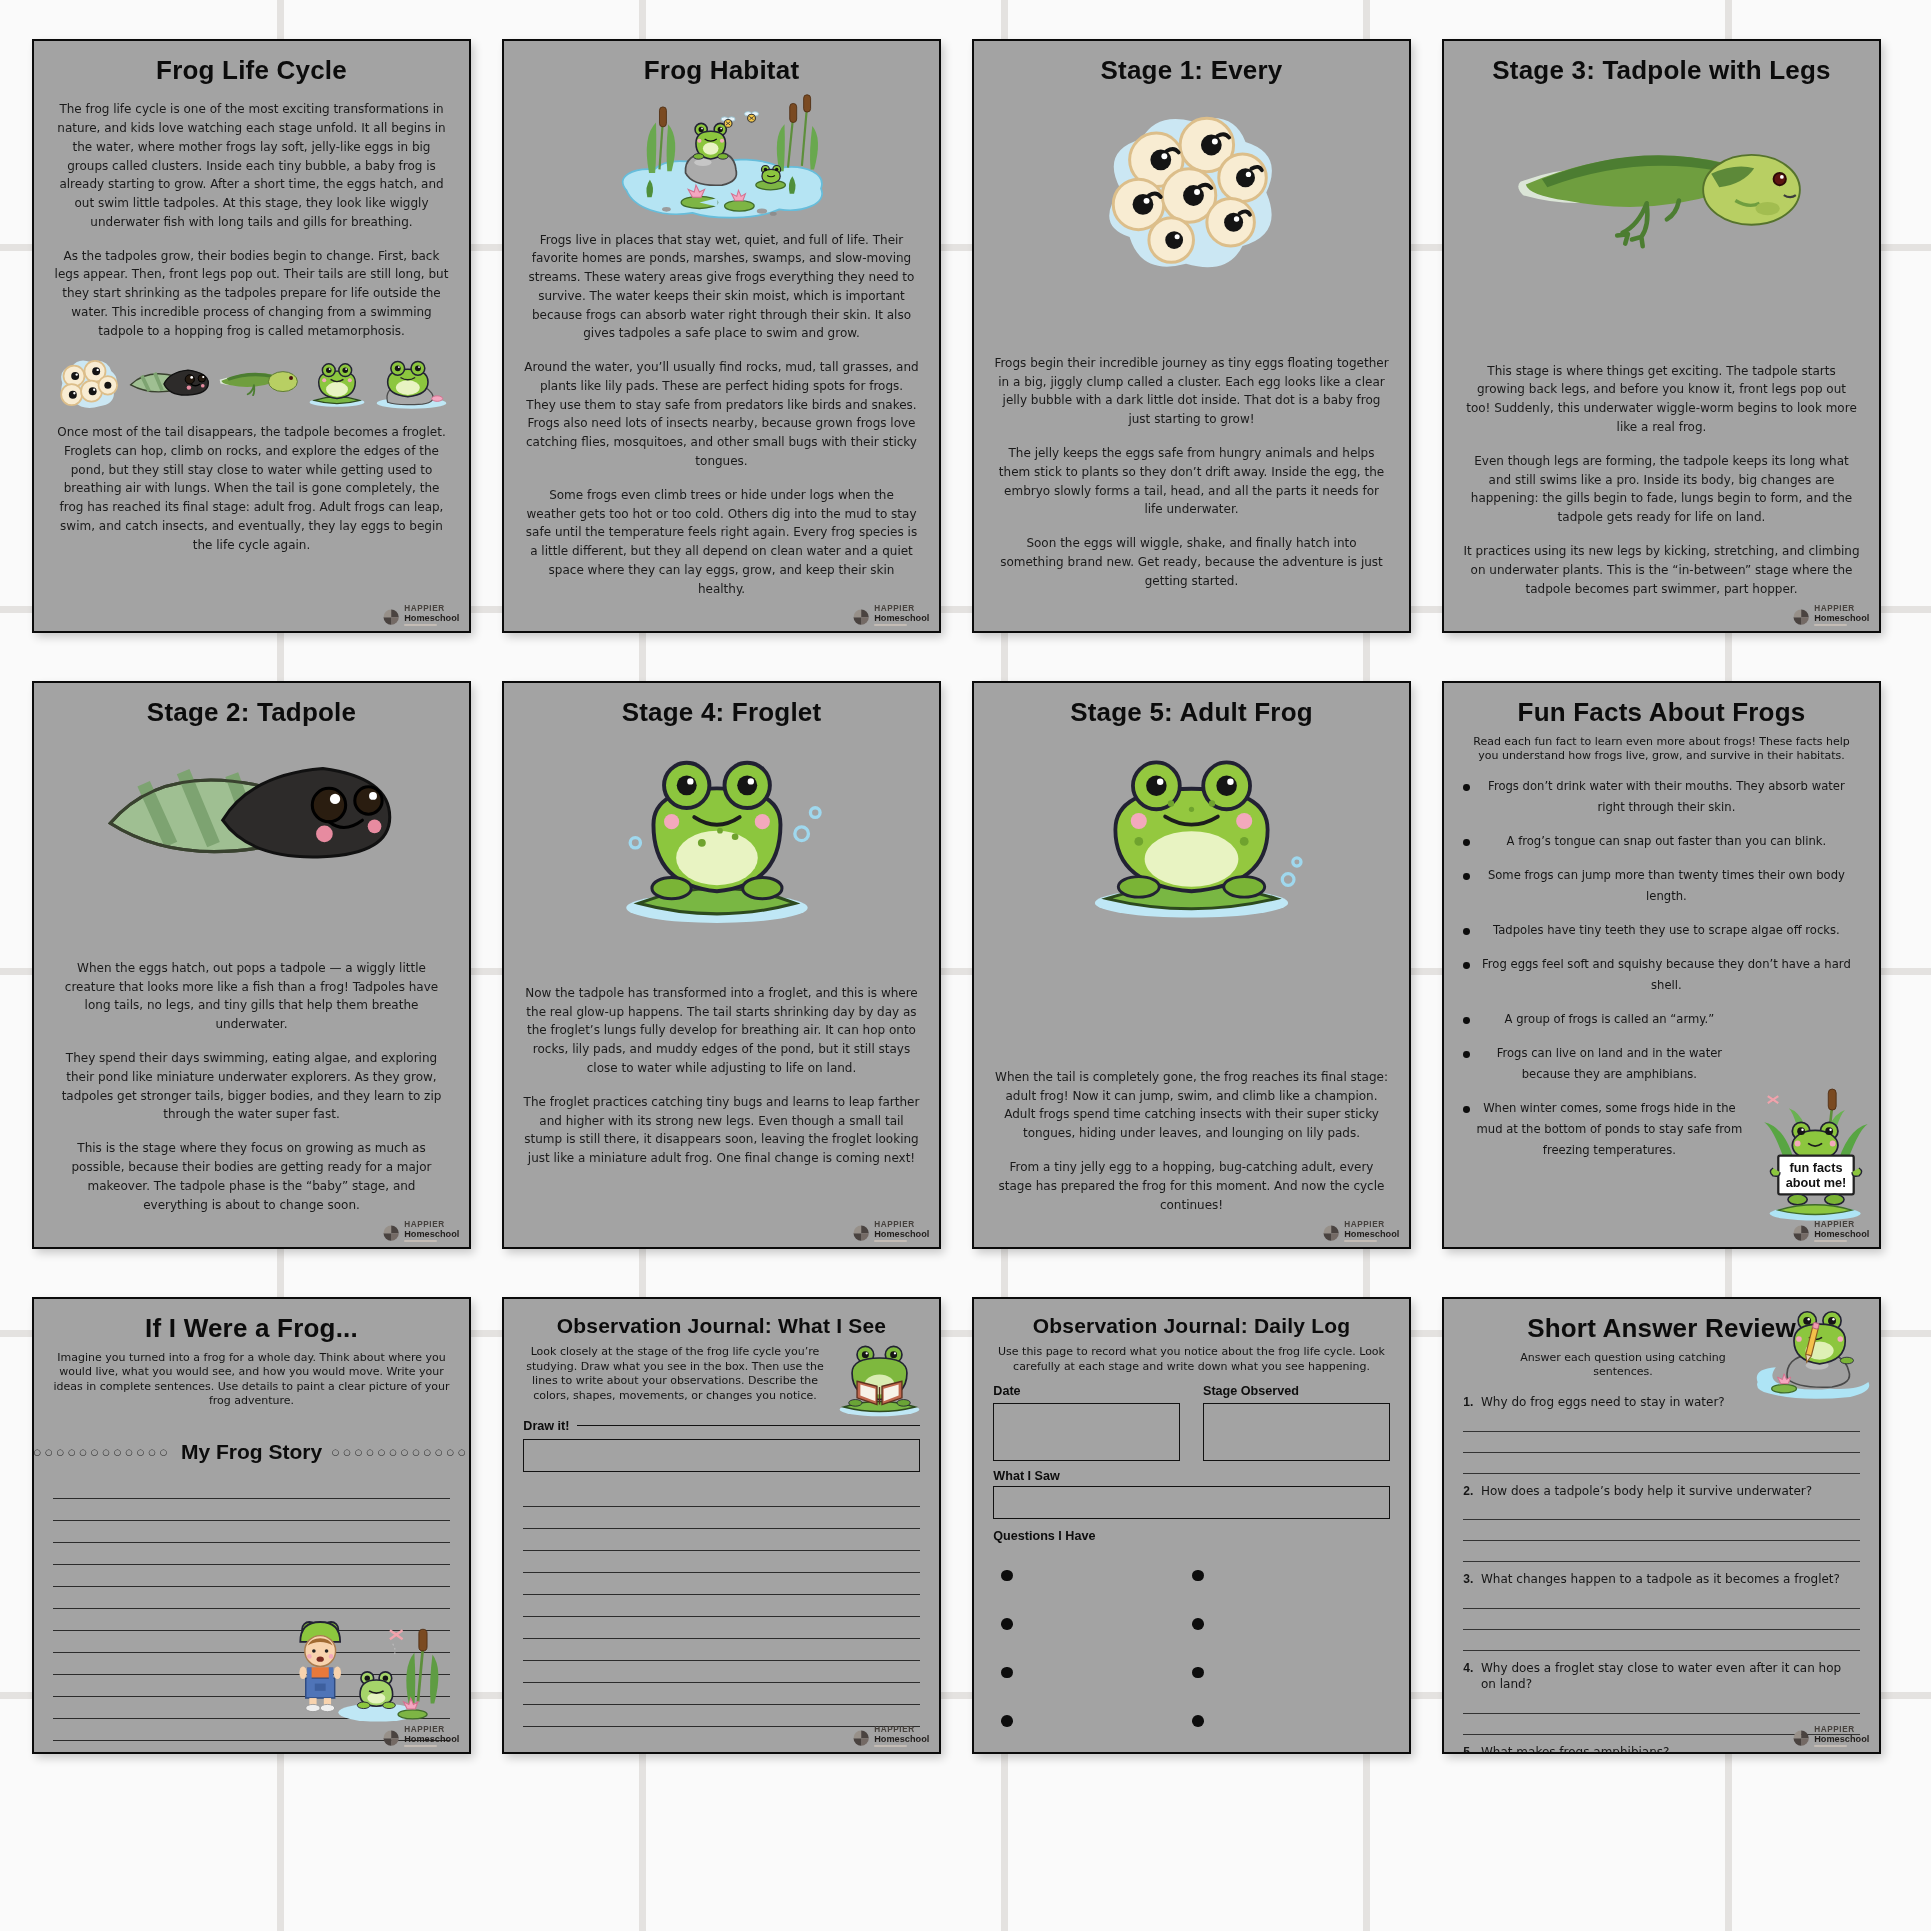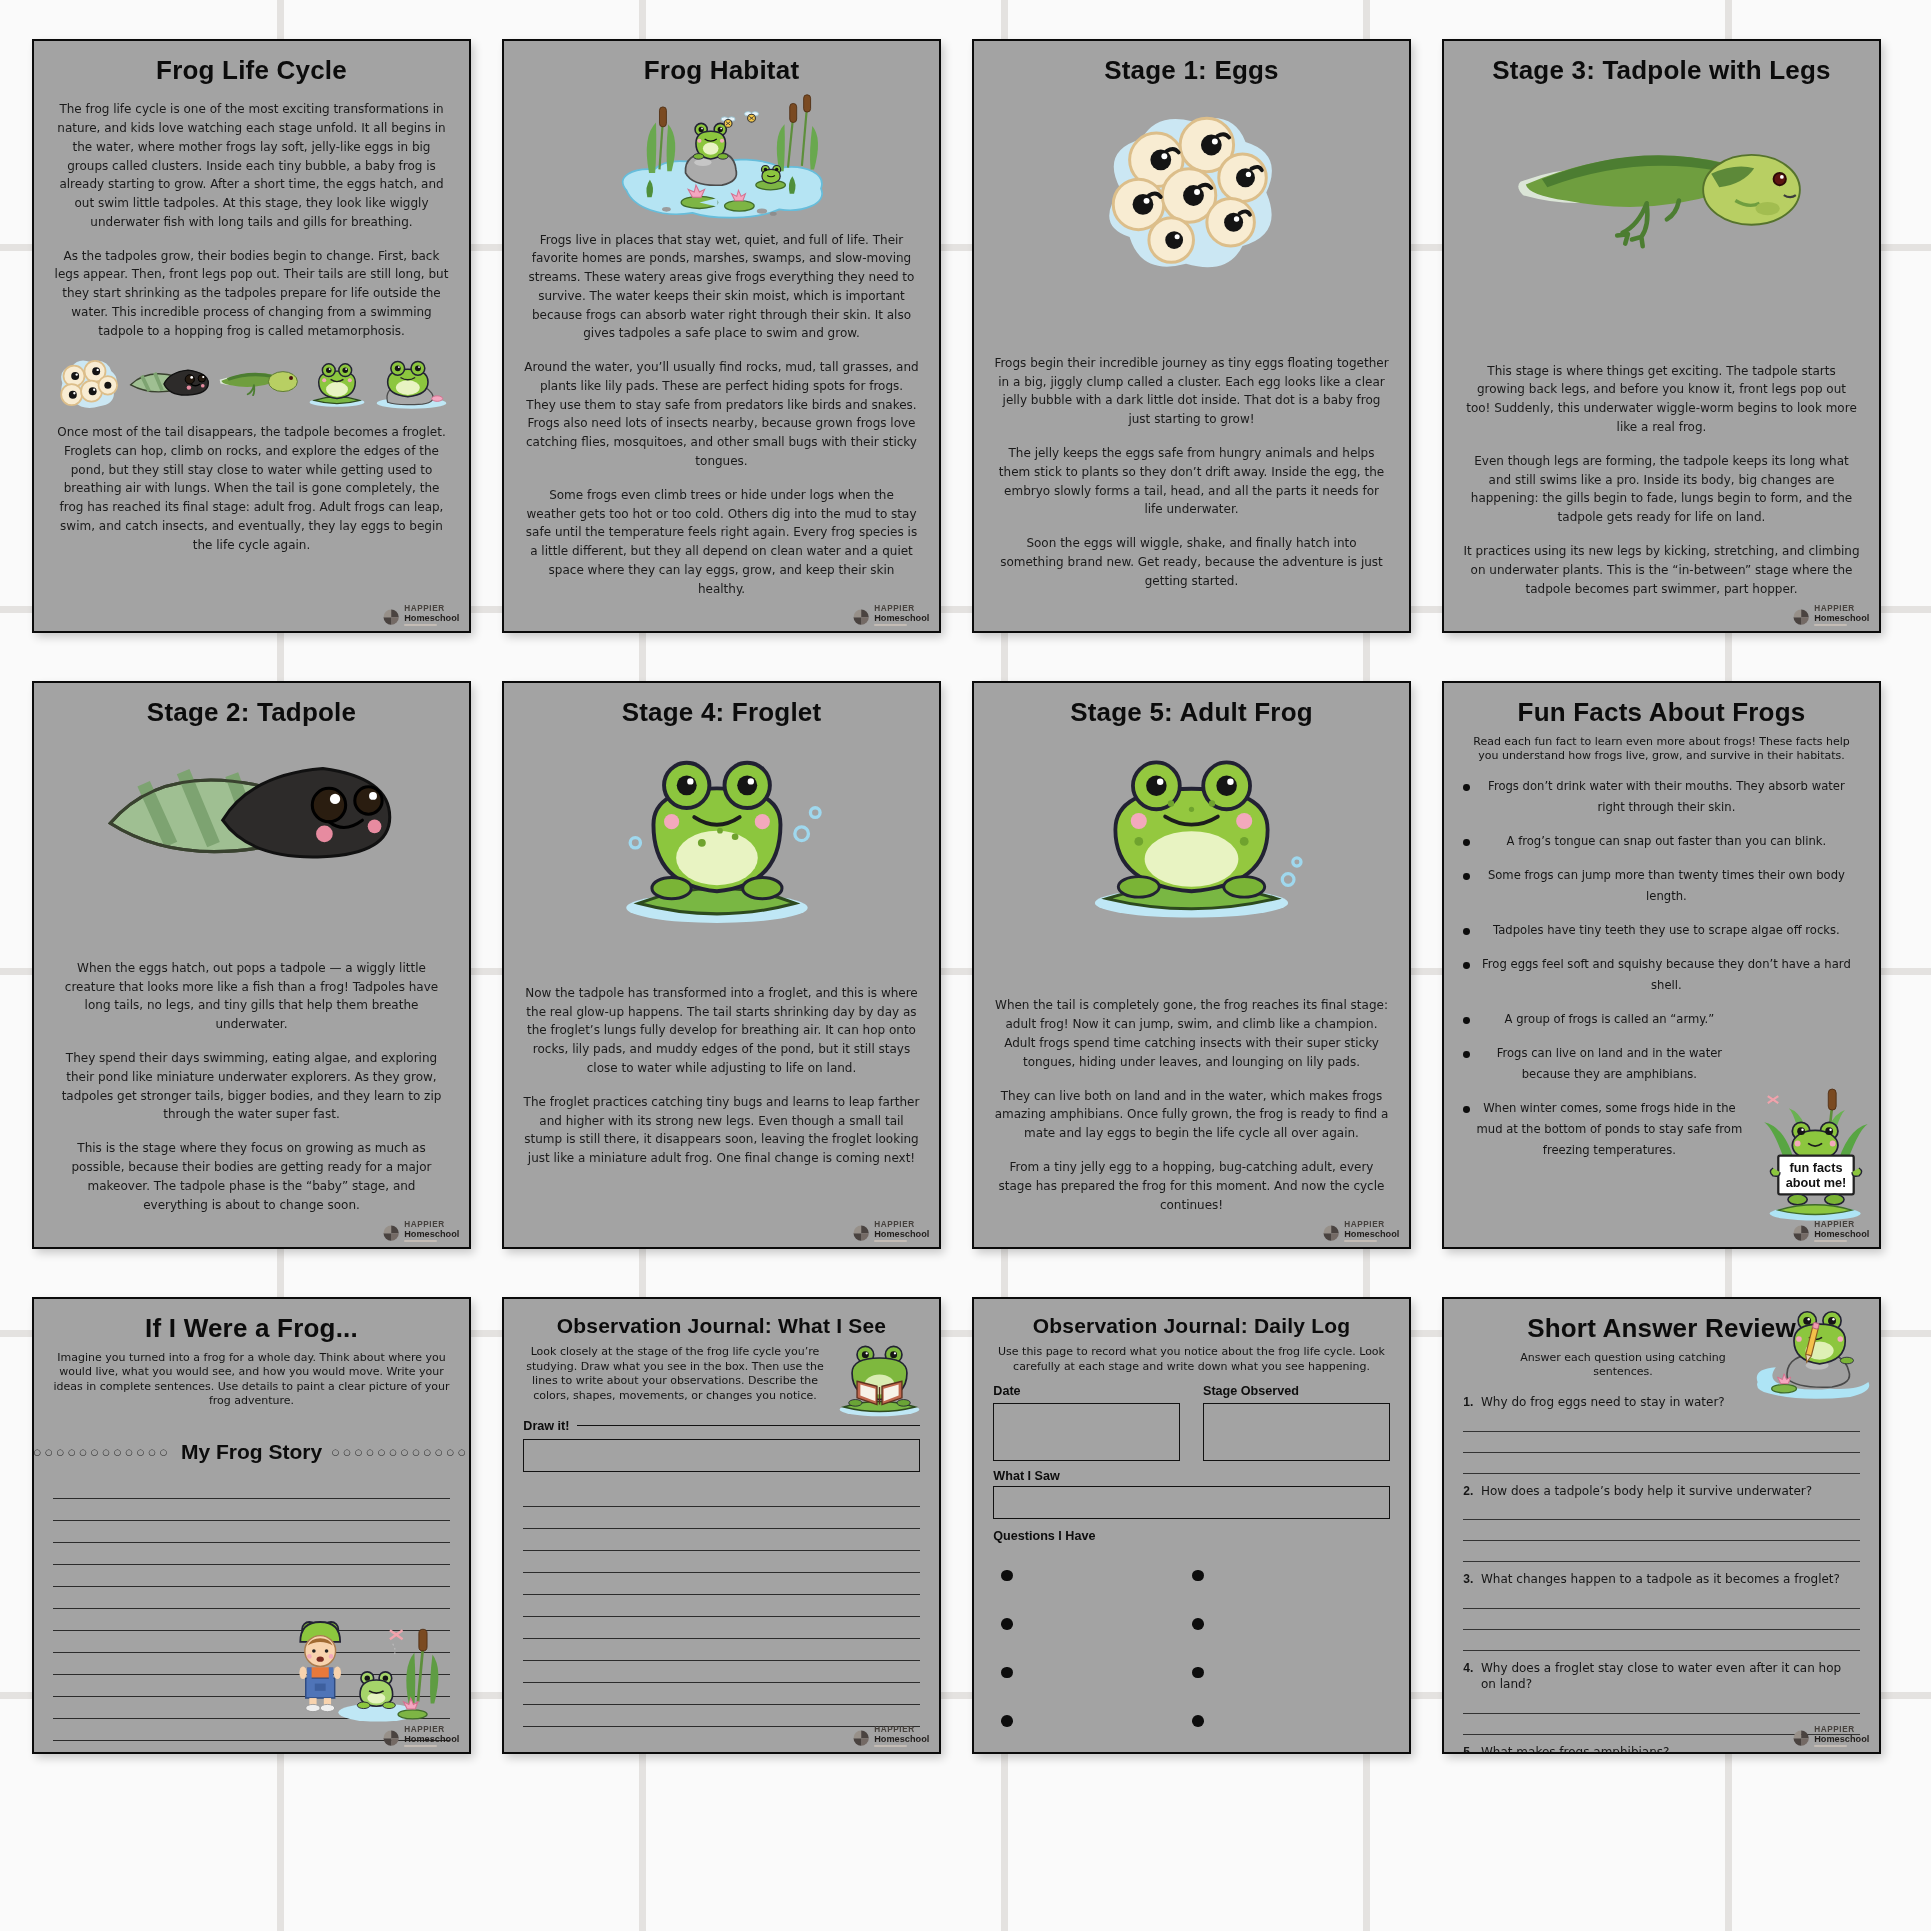--- a/index.html
+++ b/index.html
@@ -243,21 +243,21 @@
         </svg>
       <div class="logo-text">
           <span class="logo-l1">Happier</span>
           <span class="logo-l2">Homeschool</span>
           <span class="logo-tag"></span>
         </div>
     </div>
   </article>
 
   <article class="page r1">
-    <h1 class="ptitle">Stage 1: Eggs</h1>
+    <h1 class="ptitle">Stage 1: Every</h1>
     <svg class="illus" width="208" height="179" viewBox="0 0 140 120" style="margin-top:13.5px">
       <path d="M22 56 Q8 30 36 22 Q46 4 70 10 Q98 2 106 24 Q132 32 120 58 Q132 86 104 94 Q94 114 66 106 Q36 114 28 88 Q4 80 22 56Z" fill="#cbe7f3"></path>
       <g stroke="#dcbe8a" stroke-width="2" fill="#f8ecd2">
         <circle cx="46" cy="36" r="18"></circle>
           <circle cx="80" cy="26" r="18"></circle>
           <circle cx="104" cy="48" r="16"></circle>
         <circle cx="34" cy="66" r="17"></circle>
           <circle cx="68" cy="60" r="18"></circle>
           <circle cx="96" cy="78" r="16"></circle>
           <circle cx="56" cy="90" r="15"></circle>
@@ -433,21 +433,20 @@
           <circle cx="94" cy="44" r="2.2"></circle>
           <circle cx="80" cy="48" r="1.8"></circle>
         </g>
       <ellipse cx="44" cy="101" rx="14" ry="7" fill="#7ab436" stroke="#223" stroke-width="2"></ellipse>
       <ellipse cx="116" cy="101" rx="14" ry="7" fill="#7ab436" stroke="#223" stroke-width="2"></ellipse>
       <circle cx="146" cy="96" r="4" fill="none" stroke="#9fd8ee" stroke-width="2.2"></circle>
       <circle cx="152" cy="84" r="2.8" fill="none" stroke="#9fd8ee" stroke-width="2.2"></circle>
     </svg>
     <div class="spacer"></div>
     <p class="pbody">When the tail is completely gone, the frog reaches its final stage: adult frog! Now it can jump, swim, and climb like a champion. Adult frogs spend time catching insects with their super sticky tongues, hiding under leaves, and lounging on lily pads.</p>
-    <p class="pbody">They can live both on land and in the water, which makes frogs amazing amphibians. Once fully grown, the frog is ready to find a mate and lay eggs to begin the life cycle all over again.</p>
     <p class="pbody">From a tiny jelly egg to a hopping, bug-catching adult, every stage has prepared the frog for this moment. And now the cycle continues!</p>
     <div class="logo">
       <svg viewBox="0 0 24 24">
           <path d="M12 12 L12 2 A10 10 0 0 1 22 12Z" fill="#4a4340"></path>
           <path d="M12 12 L22 12 A10 10 0 0 1 12 22Z" fill="#746a65"></path>
           <path d="M12 12 L12 22 A10 10 0 0 1 2 12Z" fill="#4a4340"></path>
           <path d="M12 12 L2 12 A10 10 0 0 1 12 2Z" fill="#979089"></path>
         </svg>
       <div class="logo-text">
           <span class="logo-l1">Happier</span>

